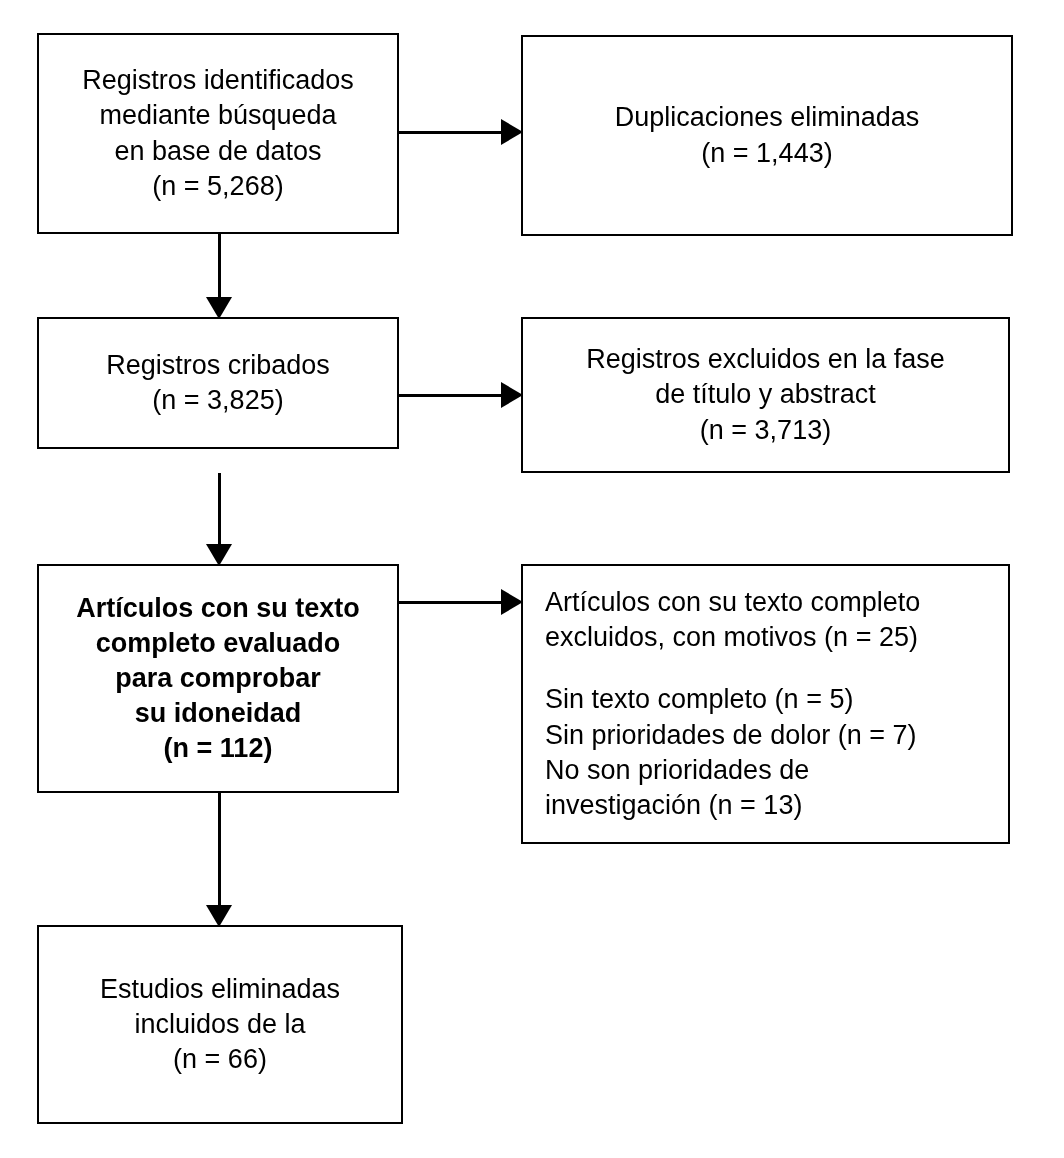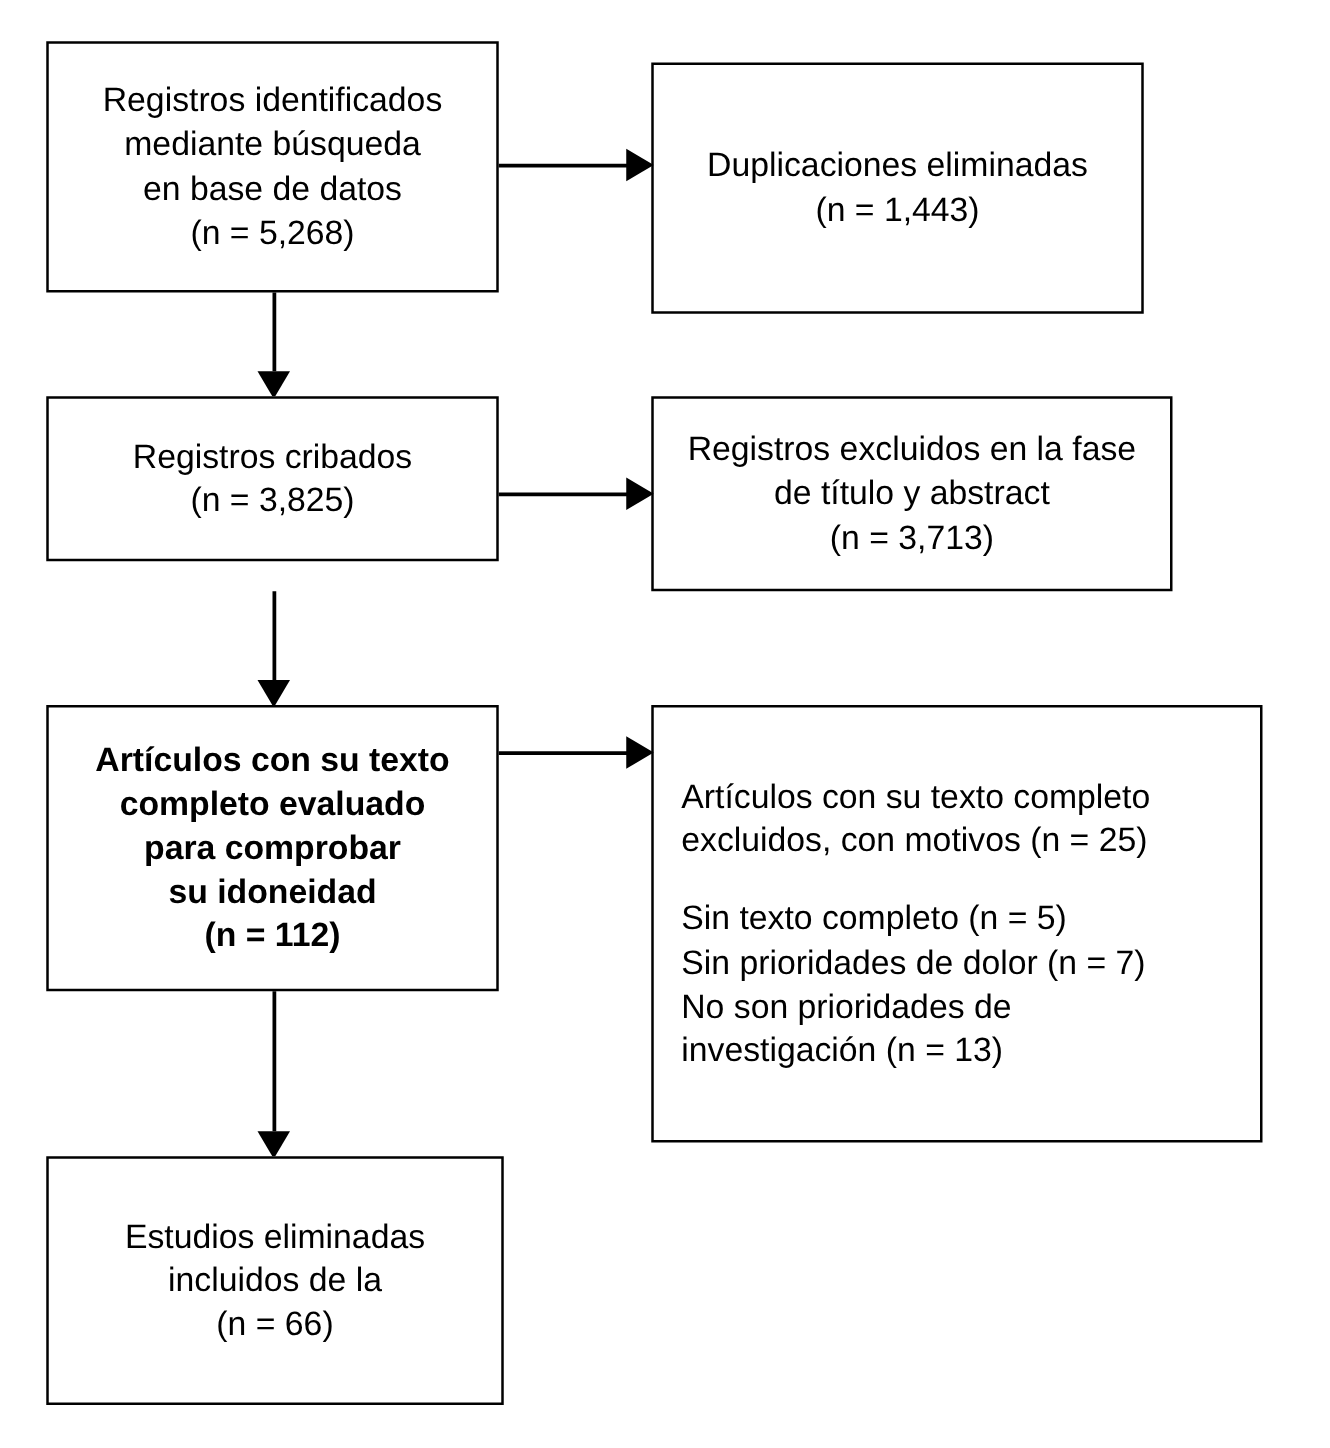--- a/index.html
+++ b/index.html
@@ -42,25 +42,25 @@
   }
   .center .box-line {
     text-align: center;
   }
   .spacer-line {
     height: 27px;
   }
 
   
   #box-identification { left: 37px;  top: 33px;   width: 362px; height: 201px; }
-  #box-duplicates     { left: 521px; top: 50px;   width: 394px; height: 201px; }
+  #box-duplicates     { left: 521px; top: 35px;   width: 492px; height: 201px; }
   #box-screened       { left: 37px;  top: 317px;  width: 362px; height: 132px; }
-  #box-excluded-ta    { left: 521px; top: 317px;  width: 417px; height: 156px; }
+  #box-excluded-ta    { left: 521px; top: 317px;  width: 489px; height: 156px; }
   #box-fulltext       { left: 37px;  top: 564px;  width: 362px; height: 229px; font-weight: bold; }
-  #box-excluded-full  { left: 521px; top: 564px;  width: 489px; height: 350px; }
+  #box-excluded-full  { left: 521px; top: 564px;  width: 489px; height: 280px; }
   #box-included       { left: 37px;  top: 925px;  width: 366px; height: 199px; }
 
   
   .arrow { position: absolute; }
 
   .arrow-v .shaft {
     position: absolute;
     left: 50%;
     top: 0;
     width: 3px;

